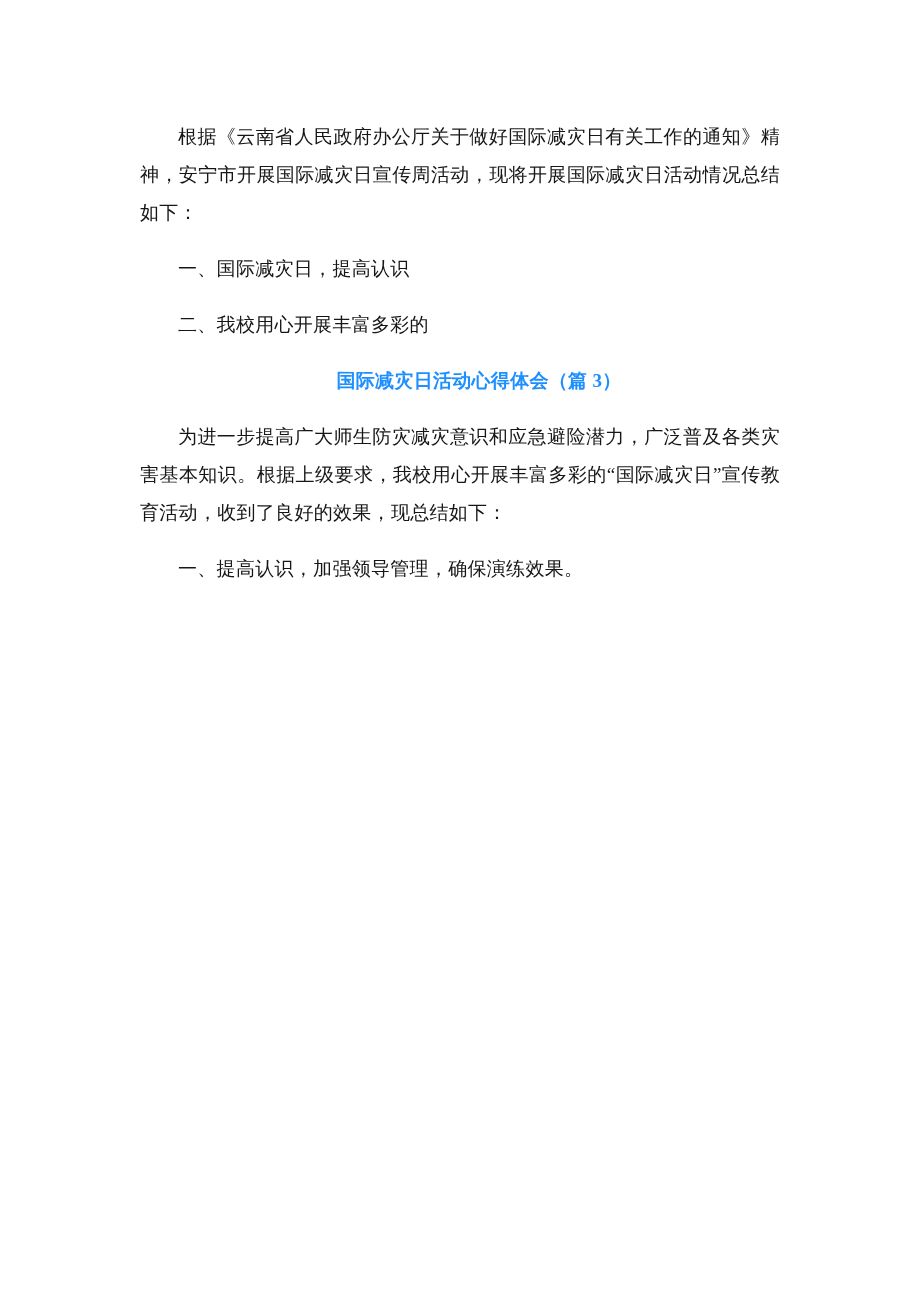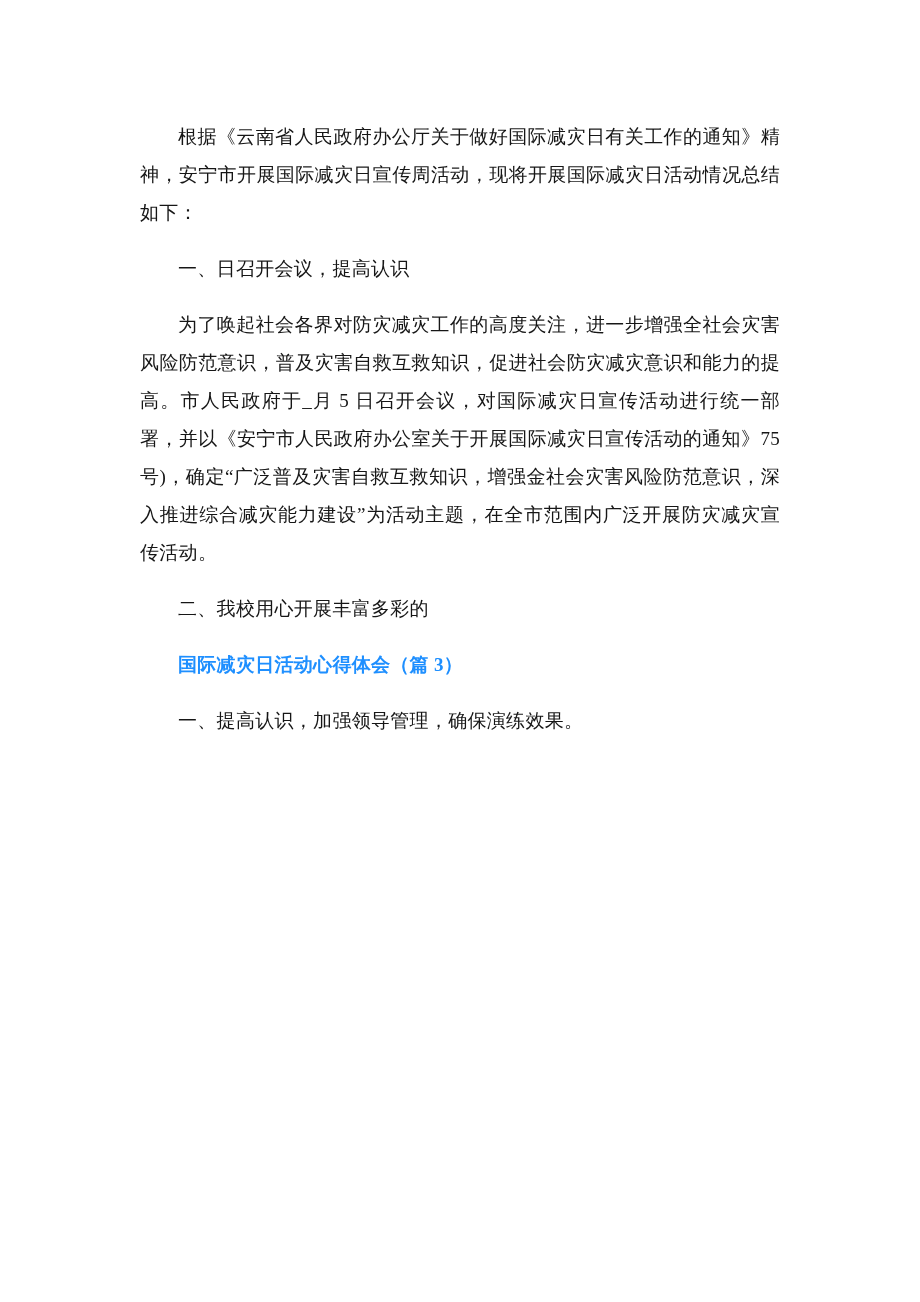--- a/index.html
+++ b/index.html
@@ -35,28 +35,28 @@
     color:var(--ink);
     text-align:justify;
     text-indent:2em;
     letter-spacing:0.3px;
     word-break:break-all;
   }
   .block:last-child{margin-bottom:0;}
   .block.section-title{
     color:var(--accent);
     font-weight:bold;
-    text-align:left;
+    text-align:center;
   }
 </style>
 </head>
 <body>
 
 <div class="page">
   <div class="content">
       <p class="block paragraph">根据《云南省人民政府办公厅关于做好国际减灾日有关工作的通知》精神，安宁市开展国际减灾日宣传周活动，现将开展国际减灾日活动情况总结如下：</p>
-      <p class="block paragraph">一、日召开会议，提高认识</p>
-      <p class="block paragraph">为了唤起社会各界对防灾减灾工作的高度关注，进一步增强全社会灾害风险防范意识，普及灾害自救互救知识，促进社会防灾减灾意识和能力的提高。市人民政府于_月 5 日召开会议，对国际减灾日宣传活动进行统一部署，并以《安宁市人民政府办公室关于开展国际减灾日宣传活动的通知》75 号)，确定“广泛普及灾害自救互救知识，增强金社会灾害风险防范意识，深入推进综合减灾能力建设”为活动主题，在全市范围内广泛开展防灾减灾宣传活动。</p>
+      <p class="block paragraph">一、国际减灾日，提高认识</p>
       <p class="block paragraph">二、我校用心开展丰富多彩的</p>
       <p class="block section-title">国际减灾日活动心得体会（篇 3）</p>
+      <p class="block paragraph">为进一步提高广大师生防灾减灾意识和应急避险潜力，广泛普及各类灾害基本知识。根据上级要求，我校用心开展丰富多彩的“国际减灾日”宣传教育活动，收到了良好的效果，现总结如下：</p>
       <p class="block paragraph">一、提高认识，加强领导管理，确保演练效果。</p>
     </div>
 </div>
 
 </body></html>

